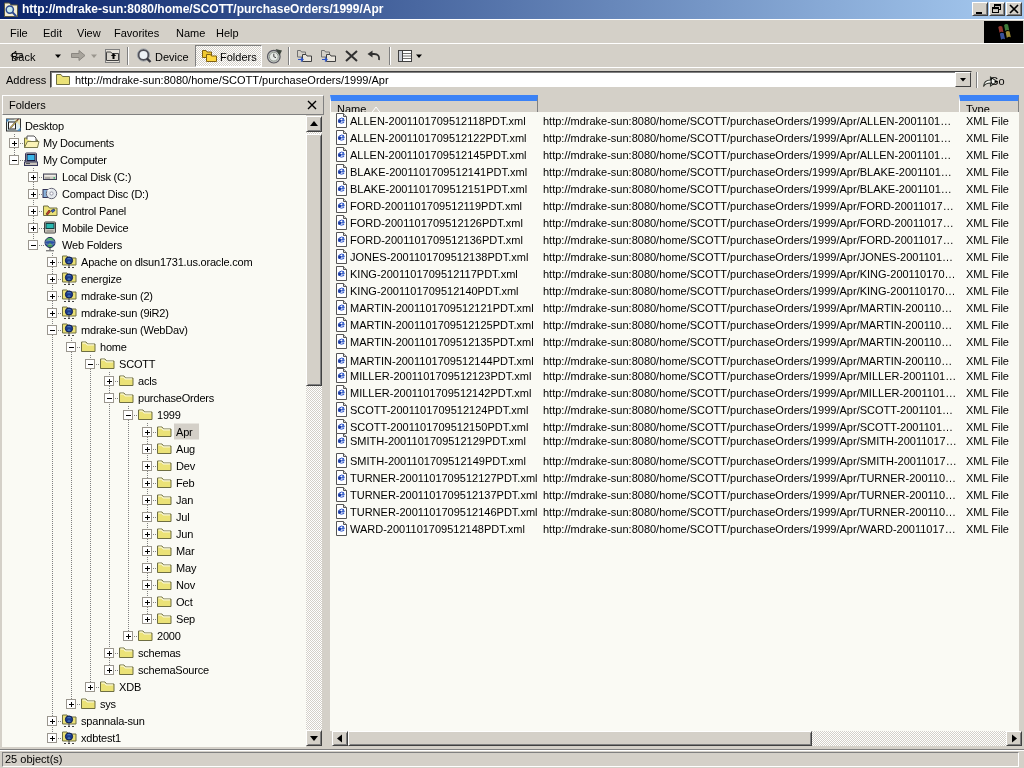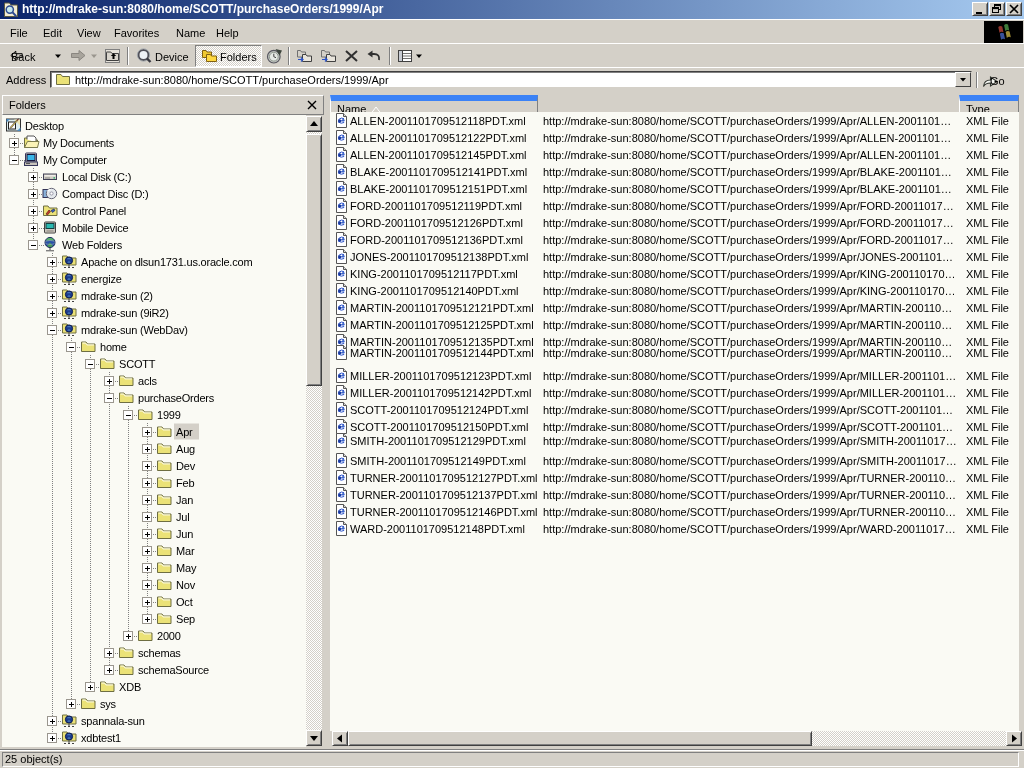--- a/index.html
+++ b/index.html
@@ -612,21 +612,21 @@
       <span class="ftype">XML File</span>
     </div>
     <div class="row" style="top:221px">
       <svg class="abs" style="left:5px;top:1px" width="12" height="15" viewBox="0 0 12 15">
         <use href="#xmldoc"></use>
       </svg>
       <span class="fname">MARTIN-2001101709512135PDT.xml</span>
       <span class="furl">http://mdrake-sun:8080/home/SCOTT/purchaseOrders/1999/Apr/MARTIN-2001101709512135PDT.xml</span>
       <span class="ftype">XML File</span>
     </div>
-    <div class="row" style="top:232px">
+    <div class="row" style="top:240px">
       <svg class="abs" style="left:5px;top:1px" width="12" height="15" viewBox="0 0 12 15">
         <use href="#xmldoc"></use>
       </svg>
       <span class="fname">MARTIN-2001101709512144PDT.xml</span>
       <span class="furl">http://mdrake-sun:8080/home/SCOTT/purchaseOrders/1999/Apr/MARTIN-2001101709512144PDT.xml</span>
       <span class="ftype">XML File</span>
     </div>
     <div class="row" style="top:255px">
       <svg class="abs" style="left:5px;top:1px" width="12" height="15" viewBox="0 0 12 15">
         <use href="#xmldoc"></use>

